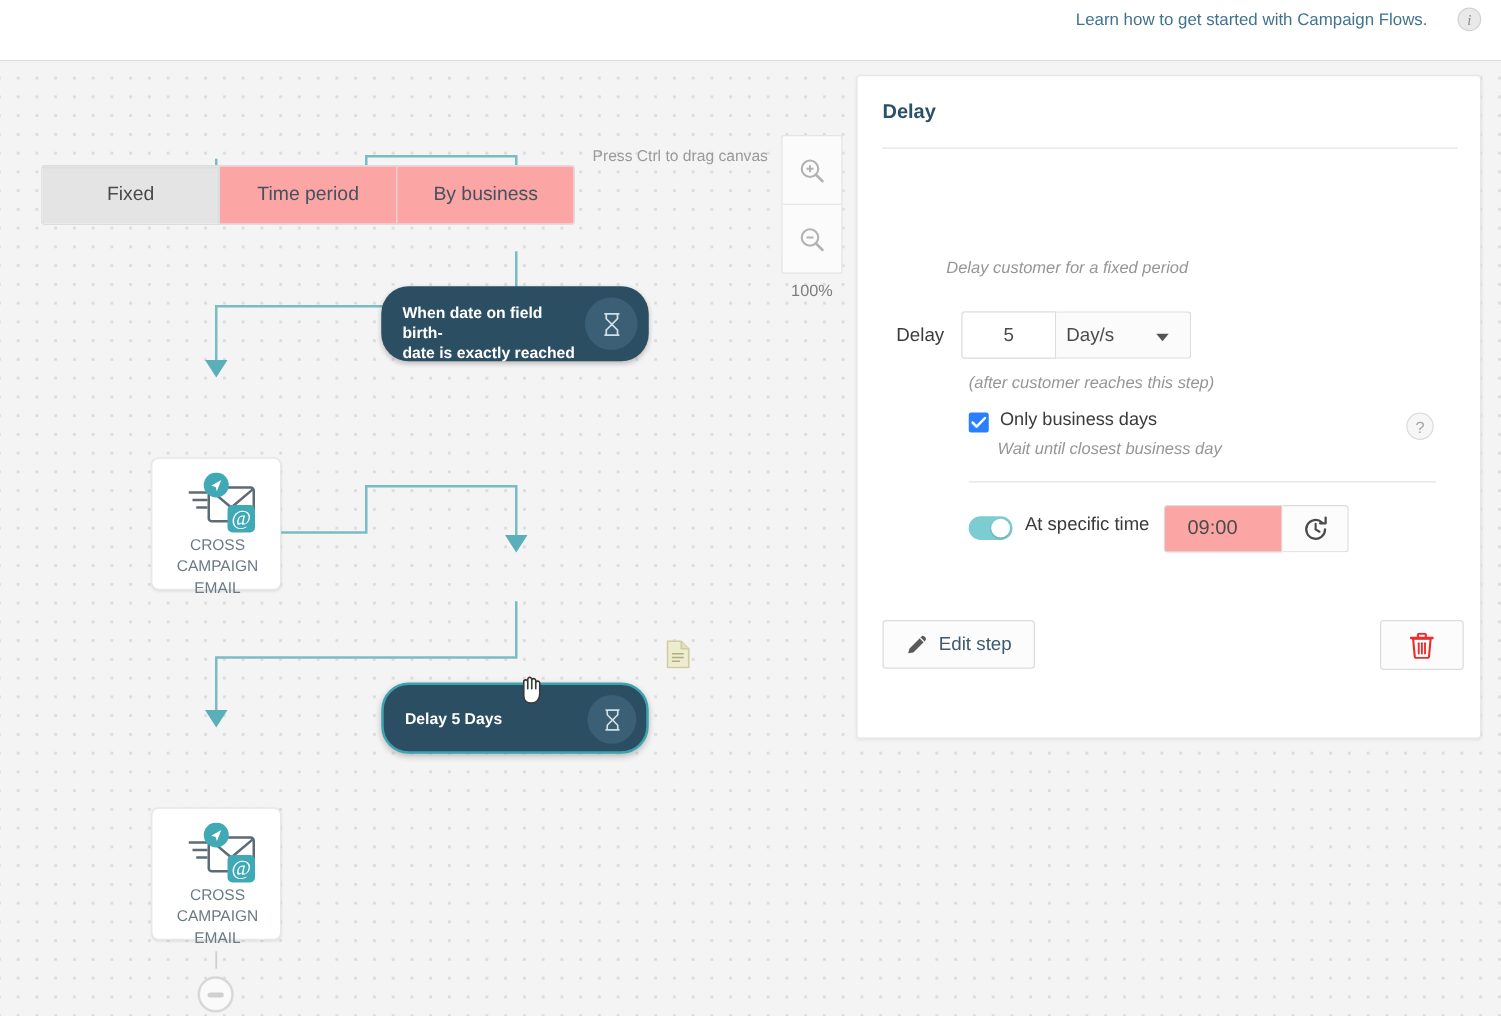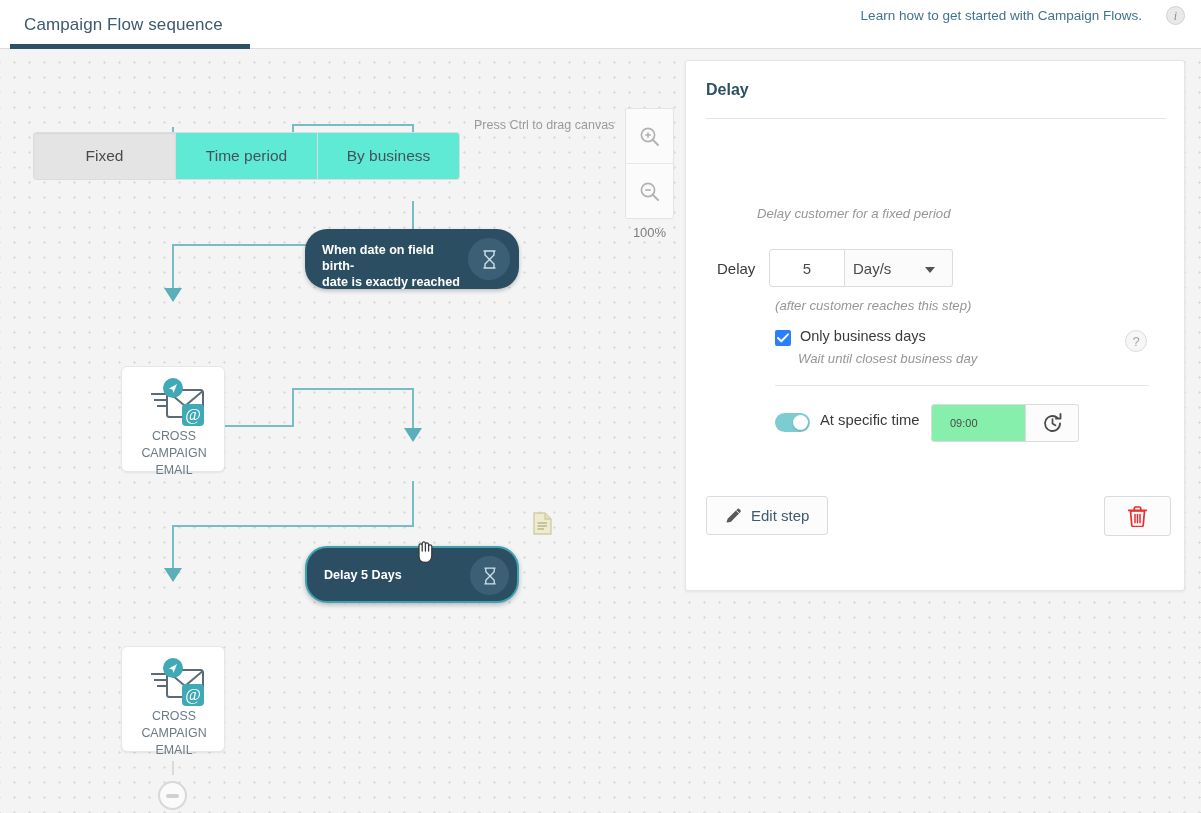--- a/index.html
+++ b/index.html
@@ -168,21 +168,21 @@
 
   .seg {
     position: absolute; left: 33px; top: 132px;
     width: 427px; height: 48px;
     border: 1px solid #dcdcdc; border-radius: 3px;
     display: flex; overflow: hidden; background: #fcfcfc;
   }
   .seg-item {
     flex: 1; display: flex; align-items: center; justify-content: center;
     font-size: 15.5px; color: #45525c; cursor: pointer;
-    border-right: 1px solid #dcdcdc; background: #5eead4;
+    border-right: 1px solid #dcdcdc; background: #fca5a5;
   }
   .seg-item:last-child { border-right: none; }
   .seg-item.active {
     background: #e4e4e4; color: #4a4a4a;
     box-shadow: inset 0 1px 2px rgba(0,0,0,.06);
   }
 
   .hint-it {
     position: absolute;
     font-style: italic; color: #969696; font-size: 13.2px;
@@ -252,23 +252,23 @@
     display: block;
   }
   .toggle-label {
     position: absolute; left: 45px; top: 2px;
     font-size: 14.8px; color: #3a3a3a; white-space: nowrap;
   }
   .time-input {
     position: absolute; left: 156px; top: -6px;
     width: 95px; height: 38px;
     border: 1px solid #dcdcdc; border-radius: 3px 0 0 3px;
-    background: #86efac;
+    background: #fca5a5;
     display: flex; align-items: center;
-    font-size: 11px; color: #4a4a4a;
+    font-size: 16px; color: #4a4a4a;
     padding-left: 18px; cursor: text;
   }
   .time-reset {
     position: absolute; left: 251px; top: -6px;
     width: 53px; height: 38px;
     border: 1px solid #dcdcdc; border-left: none; border-radius: 0 3px 3px 0;
     background: #fcfcfc;
     display: flex; align-items: center; justify-content: center;
     cursor: pointer;
   }
@@ -289,24 +289,20 @@
     display: flex; align-items: center; justify-content: center;
     cursor: pointer;
   }
 
   svg { display: block; }
 </style>
 </head>
 <body>
 
 <div class="header">
-  <div class="tab">
-    <div class="tab-label">Campaign Flow sequence</div>
-    <div class="tab-underline"></div>
-  </div>
   <div class="header-right">
     <span class="header-link">Learn how to get started with Campaign Flows.</span>
     <span class="info-badge">i</span>
   </div>
 </div>
 
 <div class="canvas">
 
   <div class="canvas-hint">Press Ctrl to drag canvas</div>
 

